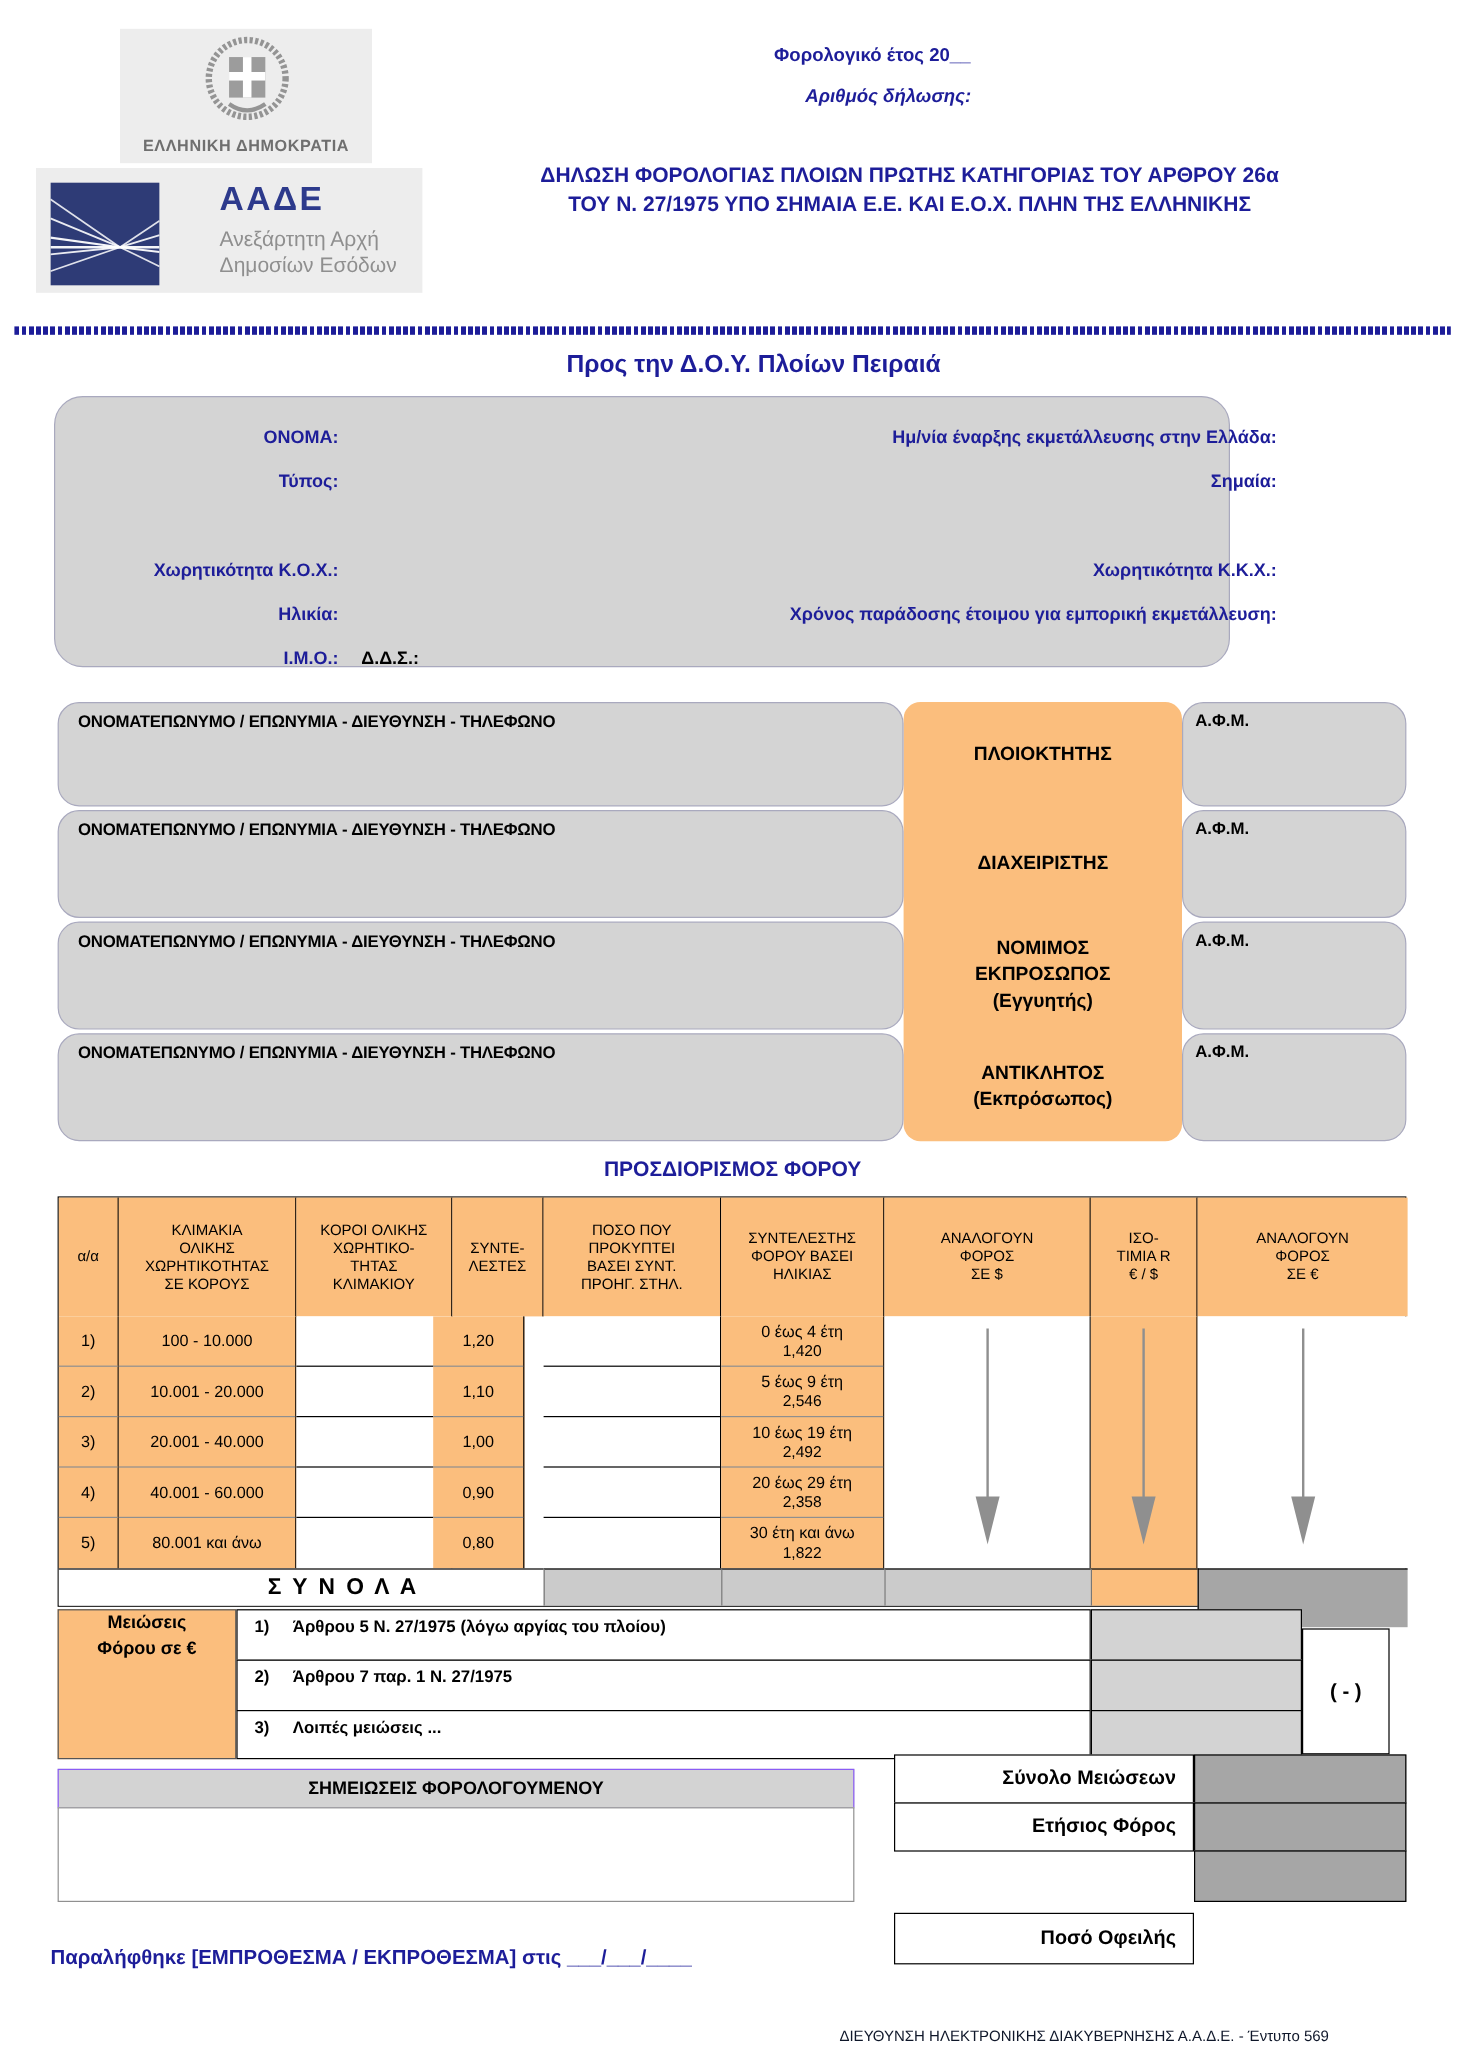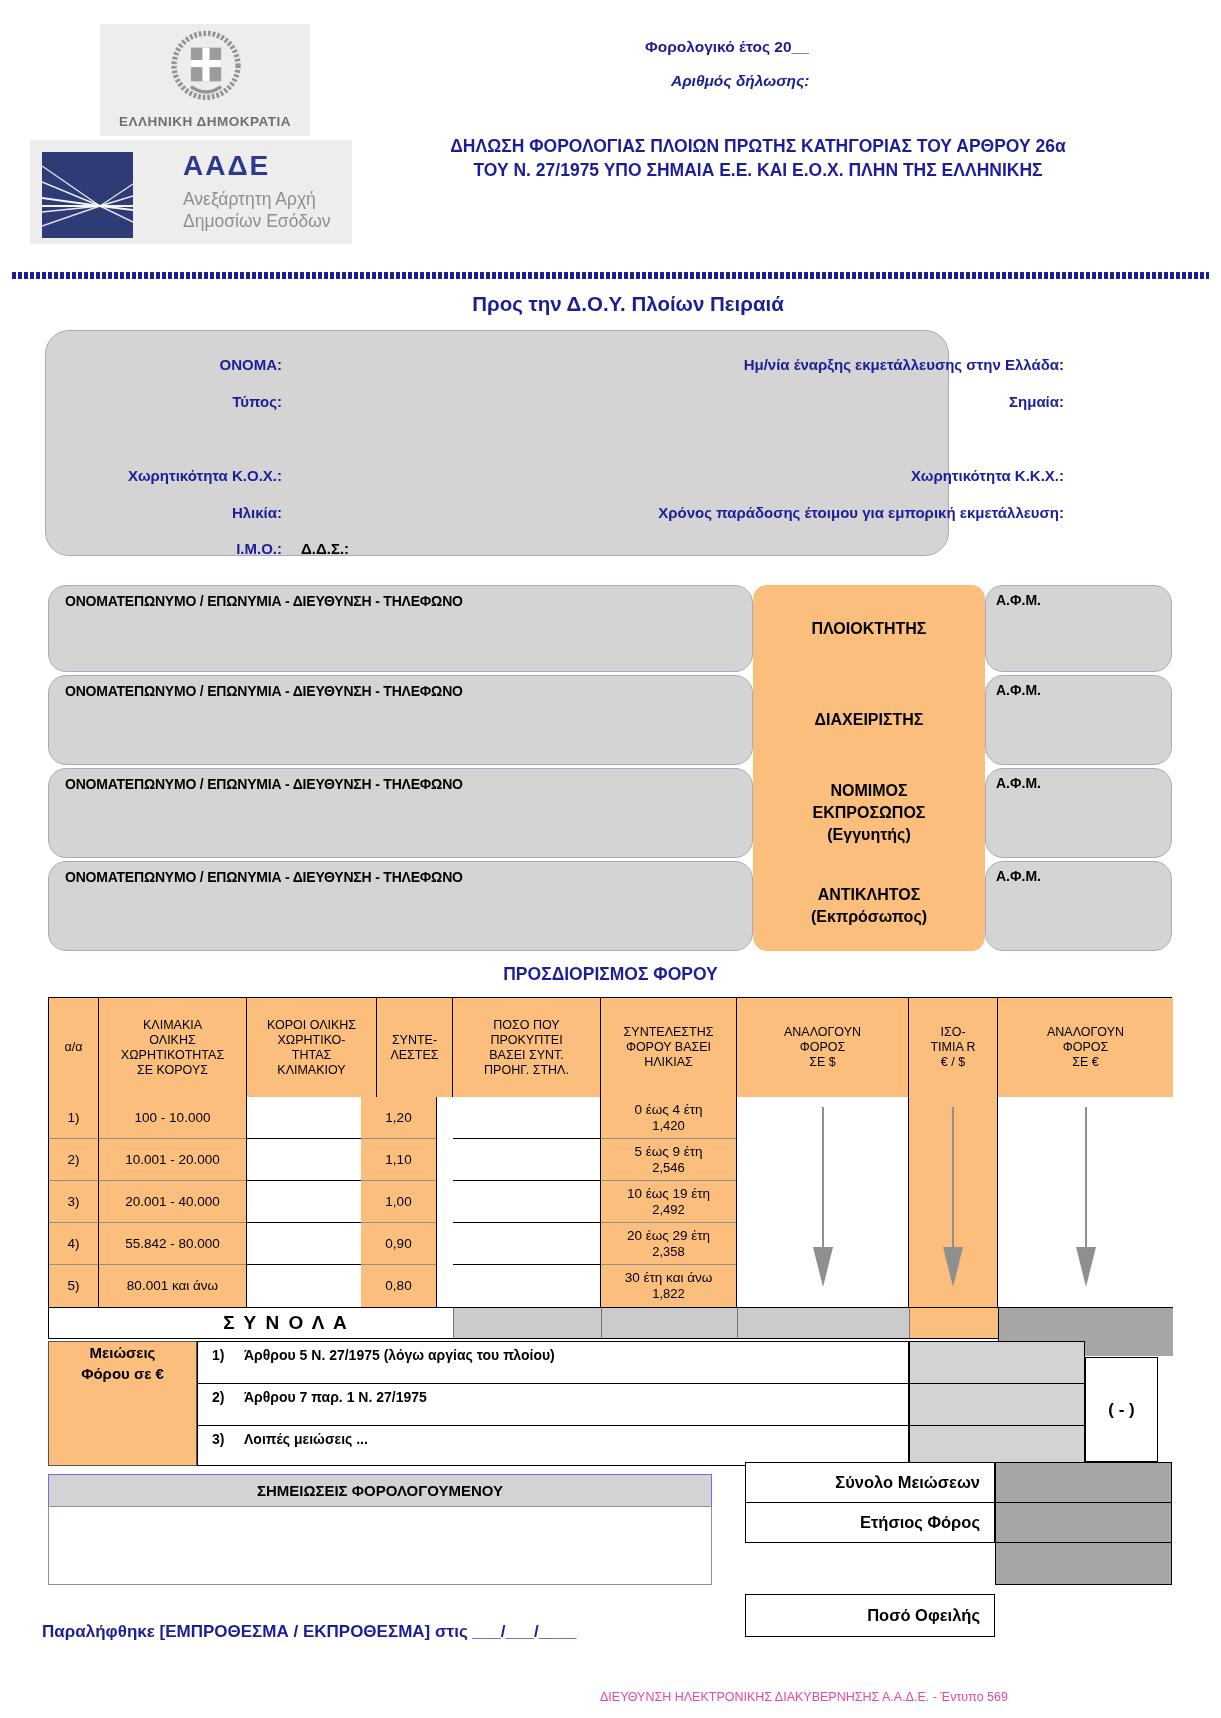--- a/index.html
+++ b/index.html
@@ -23,21 +23,21 @@
   .main-title { position:absolute; left:420px; top:134px; width:676px; text-align:center;
     font-size:17.5px; font-weight:bold; color:#1d1d99; line-height:24px; }
 
   .dotted-sep { position:absolute; left:12px; top:272px; width:1197px; height:7px;
     background:repeating-linear-gradient(90deg,#1d1d99 0 4px, transparent 4px 6px); }
 
   .addressee { position:absolute; left:20px; top:292px; width:1216px; text-align:center;
     font-size:20.5px; font-weight:bold; color:#1d1d99; }
 
   
-  .ship-box { position:absolute; left:45px; top:330px; width:904px; height:226px;
+  .ship-box { position:absolute; left:45px; top:330px; width:980px; height:226px;
     background:#d4d4d4; border:1px solid #a9a9be; border-radius:24px; }
   .ship-row { position:absolute; left:0; width:100%; height:26px; }
   .ship-left  { position:absolute; left:15px;  width:221px; text-align:right;
     font-size:15px; font-weight:bold; color:#1d1d99; }
   .ship-right { position:absolute; left:355px; width:663px; text-align:right;
     font-size:15px; font-weight:bold; color:#1d1d99; }
   .ship-right-short { position:absolute; left:255px; width:145px; text-align:left;
     font-size:15px; font-weight:bold; color:#000000; }
 
   
@@ -97,22 +97,22 @@
     border:1px solid #8b5cf6; display:flex; align-items:center; justify-content:center;
     font-size:15px; font-weight:bold; color:#000; }
   .notes-body { position:absolute; left:48px; top:1506px; width:664px; height:79px; background:#fff;
     border:1px solid #909090; }
   .sum-label { position:absolute; left:745px; width:250px; background:#fff; border:1px solid #000;
     display:flex; align-items:center; justify-content:flex-end; padding-right:14px;
     font-size:16.5px; font-weight:bold; color:#000; }
   .sum-val { position:absolute; left:995px; width:177px; background:#a6a6a6; border:1px solid #000; }
 
   .received { position:absolute; left:42px; top:1622px; font-size:17px; font-weight:bold; color:#1d1d99; }
-  .footer-ref { position:absolute; left:600px; top:1690px; width:607px; text-align:left;
-    font-size:12.5px; color:#ec4899; }
+  .footer-ref { position:absolute; left:600px; top:1690px; width:607px; text-align:center;
+    font-size:12.5px; color:#0f172a; }
 </style>
 </head>
 <body>
 
 <div class="page">
 
   <div class="emblem-bg"></div>
   <svg class="emblem-svg" width="80" height="80" viewBox="0 0 90 90">
     <circle cx="45" cy="42" r="36" fill="none" stroke="#949494" stroke-width="6" stroke-dasharray="3 2.2"></circle>
     <rect x="28" y="22" width="34" height="38" fill="#9c9c9c"></rect>
@@ -272,21 +272,21 @@
       <div class="td">1)</div>
       <div class="td">2)</div>
       <div class="td">3)</div>
       <div class="td">4)</div>
       <div class="td">5)</div>
     </div>
     <div class="col orange" style="left:50px;width:148px">
       <div class="td">100 - 10.000</div>
       <div class="td">10.001 - 20.000</div>
       <div class="td">20.001 - 40.000</div>
-      <div class="td">55.842 - 80.000</div>
+      <div class="td">40.001 - 60.000</div>
       <div class="td">80.001 και άνω</div>
     </div>
     <div class="col white" style="left:198px;width:130px">
       <div class="td"></div>
       <div class="td"></div>
       <div class="td"></div>
       <div class="td"></div>
       <div class="td"></div>
     </div>
     <div class="col orange" style="left:312px;width:76px">

